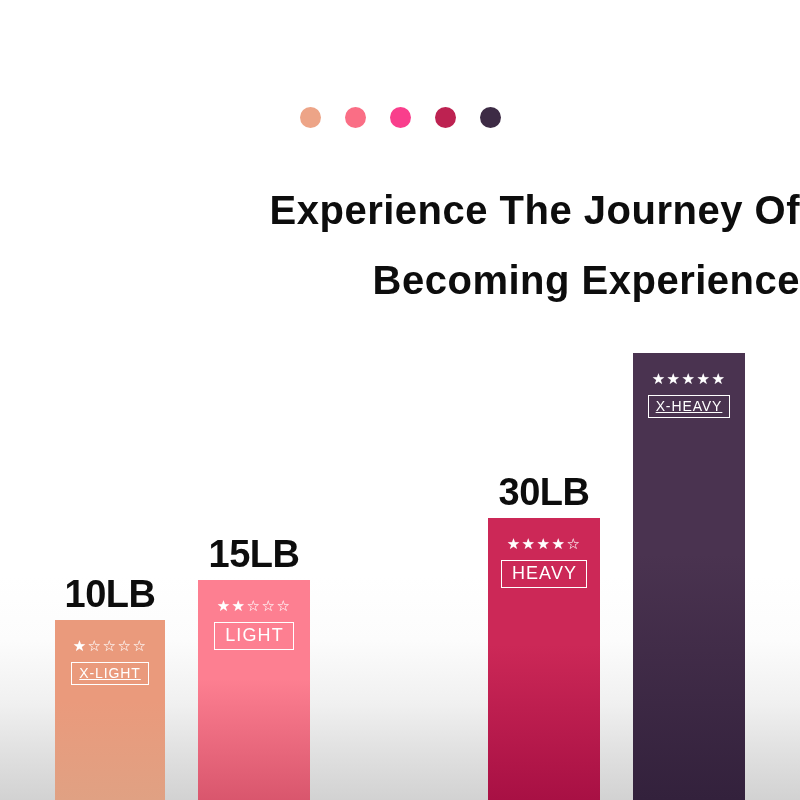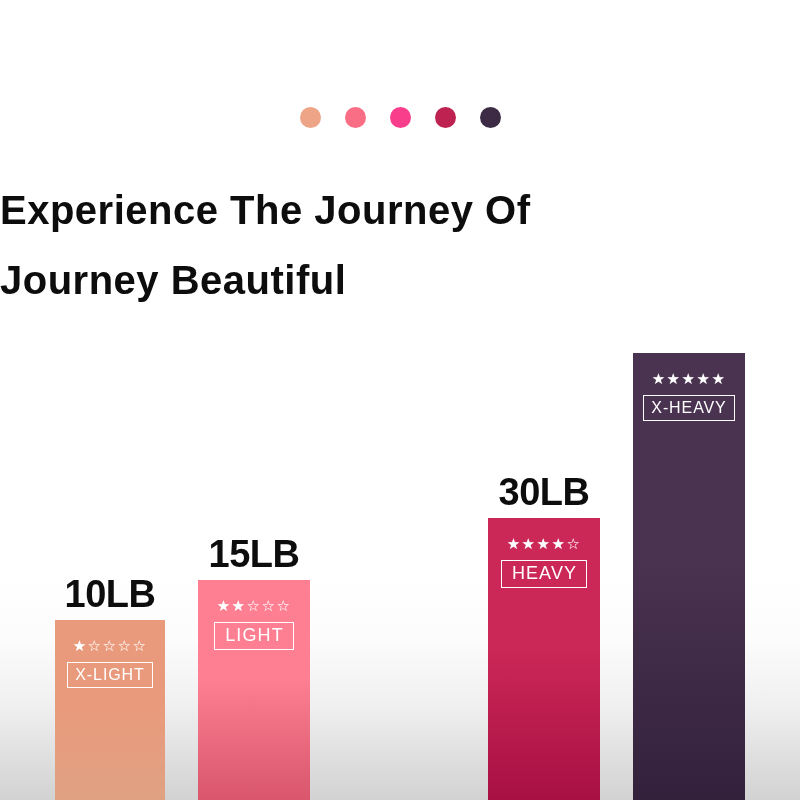--- a/index.html
+++ b/index.html
@@ -42,21 +42,21 @@
     height: 21px;
     border-radius: 50%;
   }
 
   
   #heading {
     position: absolute;
     top: 148px;
     left: 0;
     width: 800px;
-    text-align: left;
+    text-align: right;
     font-size: 40px;
     font-weight: 700;
     letter-spacing: 0.5px;
     line-height: 70px;
     color: #0d0d0d;
   }
   .heading-line { display: block; }
 
   
   #chart {
@@ -103,38 +103,38 @@
   }
   .badge {
     border: 1.6px solid #ffffff;
     color: #ffffff;
     font-size: 18px;
     letter-spacing: 1.1px;
     padding: 3px 9px 3px 10px;
     line-height: 1.1;
     white-space: nowrap;
   }
-  .badge-sm { font-size: 16px; padding: 3px 7px; letter-spacing: 0.9px; }
+  .badge-sm { font-size: 14px; padding: 3px 7px; letter-spacing: 0.9px; text-decoration: underline; }
 </style>
 </head>
 <body>
 
 <div id="poster">
 
   <div id="dot-row">
     <span class="dot" style="background: rgb(237, 164, 135);"></span>
     <span class="dot" style="background: rgb(250, 110, 133);"></span>
     <span class="dot" style="background: rgb(249, 62, 140);"></span>
     <span class="dot" style="background: rgb(189, 34, 81);"></span>
     <span class="dot" style="background: rgb(61, 43, 69);"></span>
   </div>
 
   <h1 id="heading">
     <span class="heading-line">Experience The Journey Of</span>
-    <span class="heading-line">Journey Beautiful</span>
+    <span class="heading-line">Becoming Experience</span>
   </h1>
 
   <div id="chart">
       <div class="bar-group" style="left: 55px; width: 110px; height: 180px;">
         <div class="bar-value">10LB</div>
         <div class="bar" style="background: linear-gradient(rgb(234, 154, 124) 0%, rgb(234, 154, 124) 45%, rgb(224, 161, 131) 100%);">
           <div class="stars">★☆☆☆☆</div>
           <div class="badge badge-sm">X-LIGHT</div>
         </div>
       </div>

